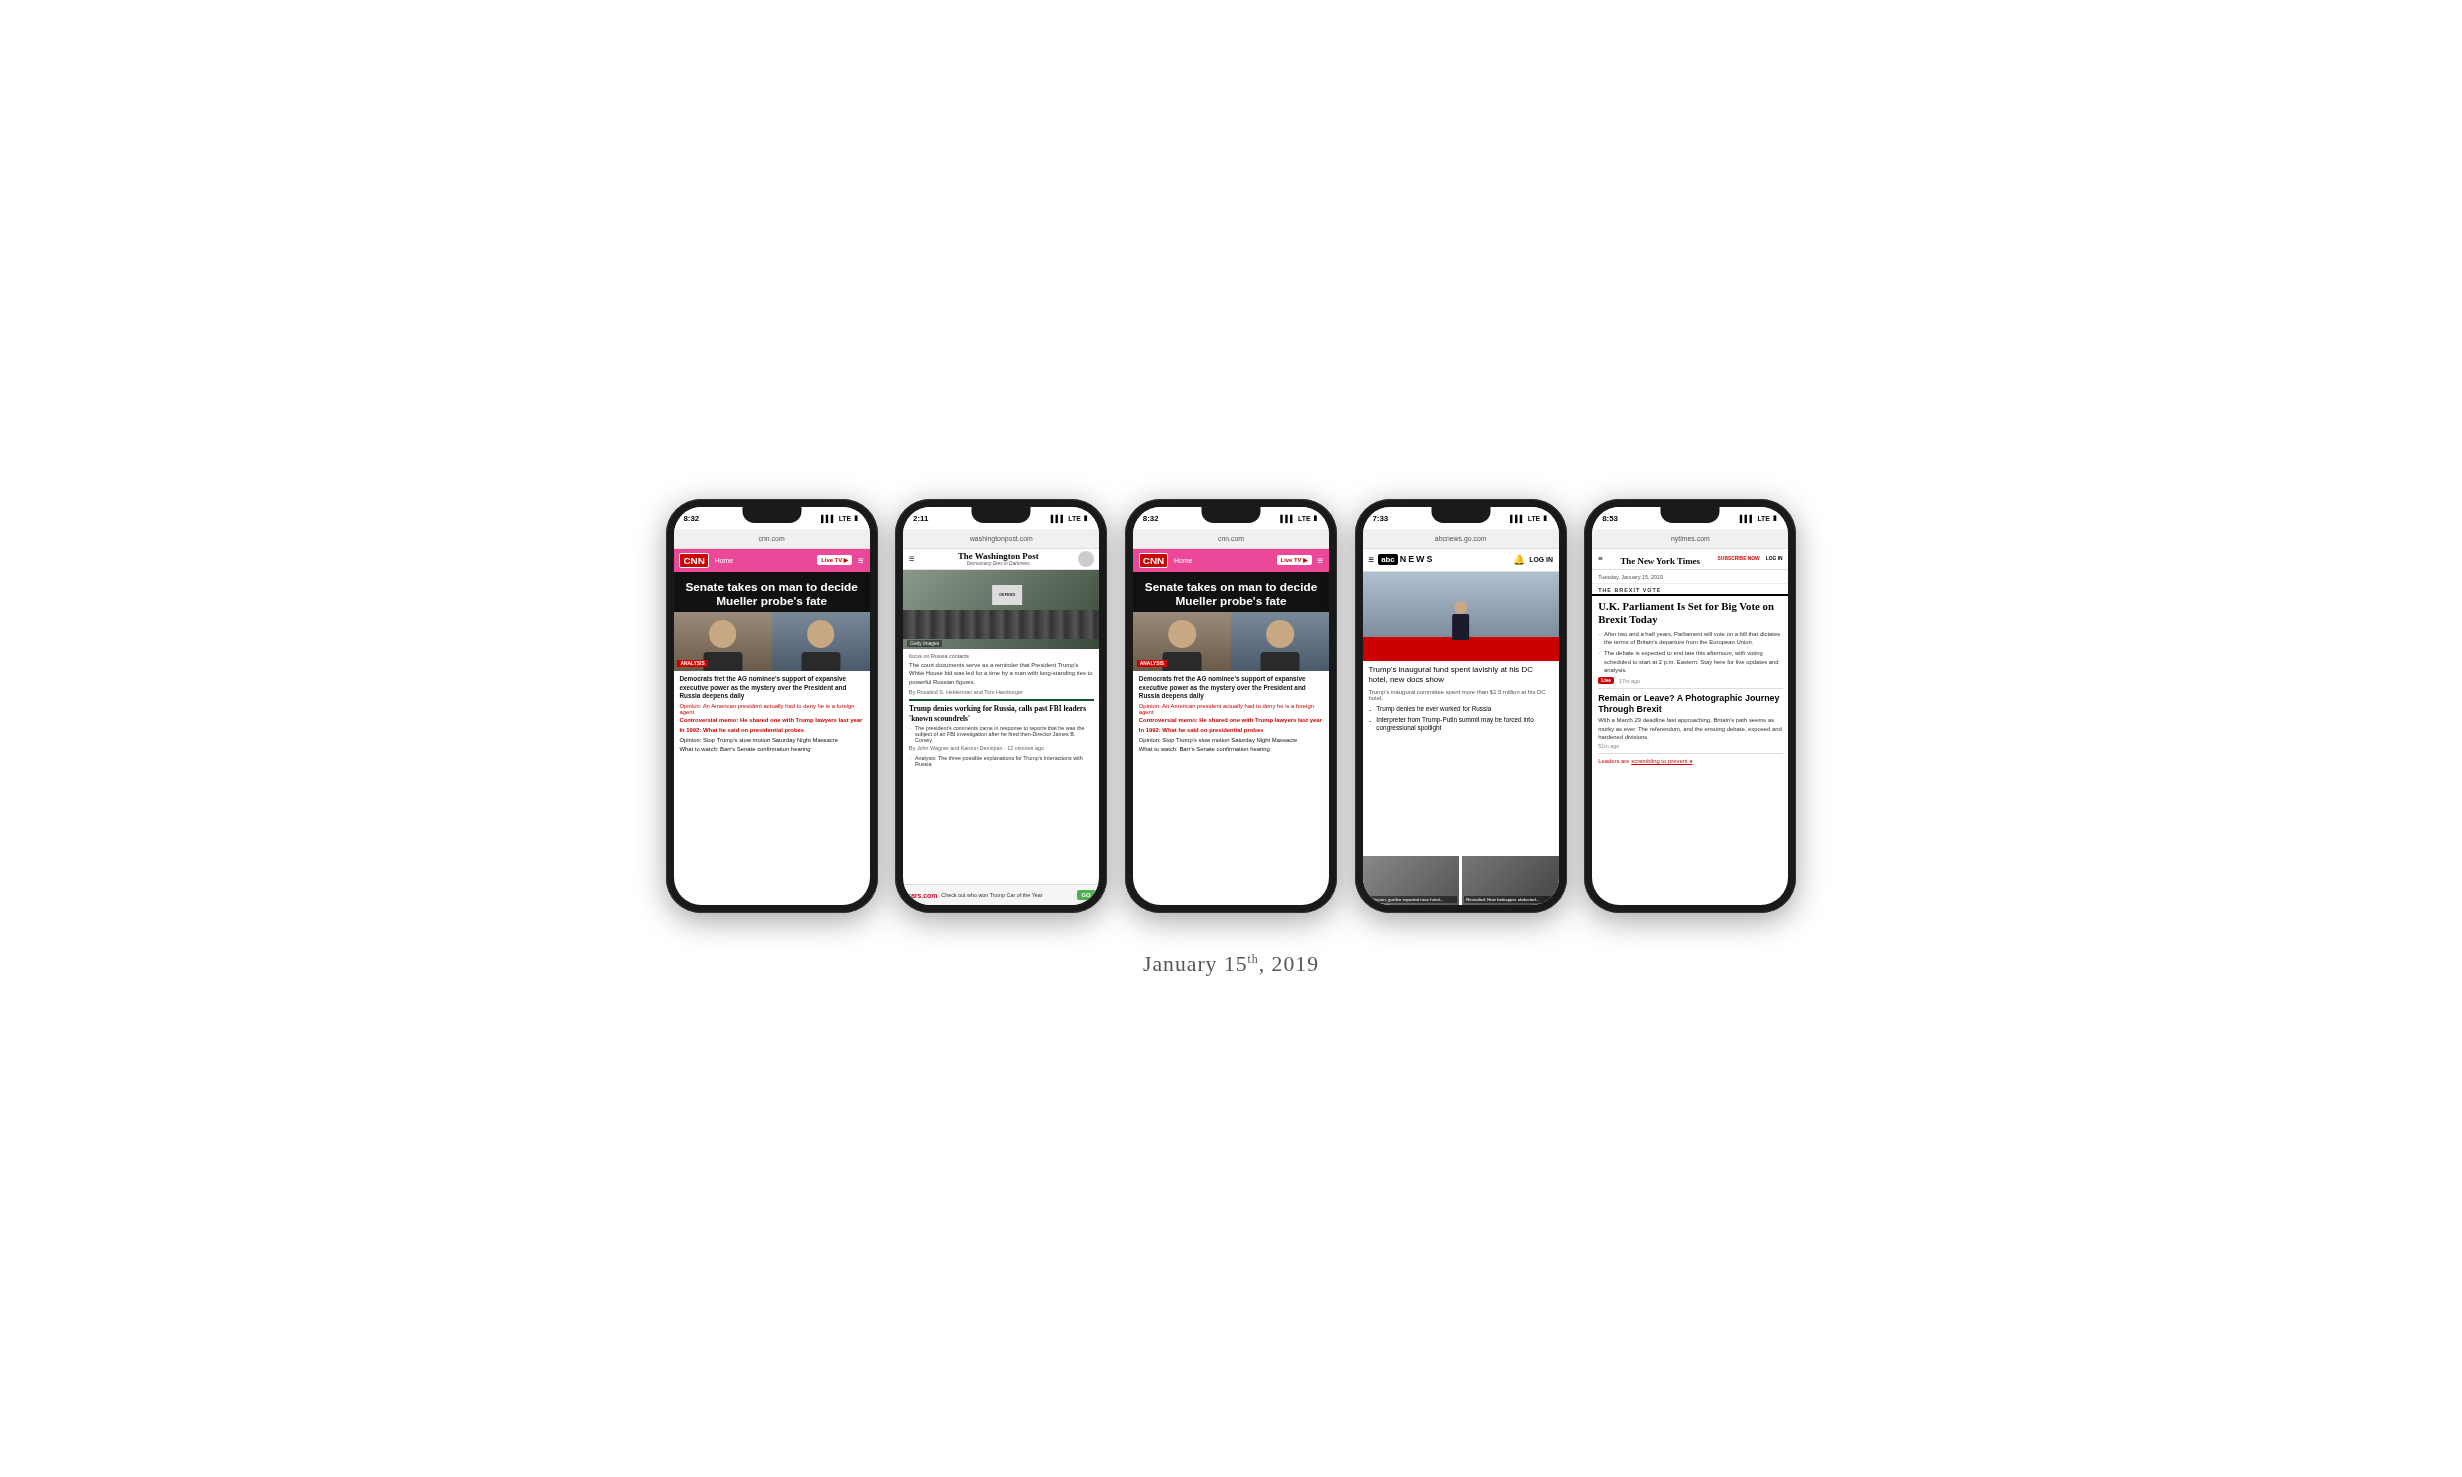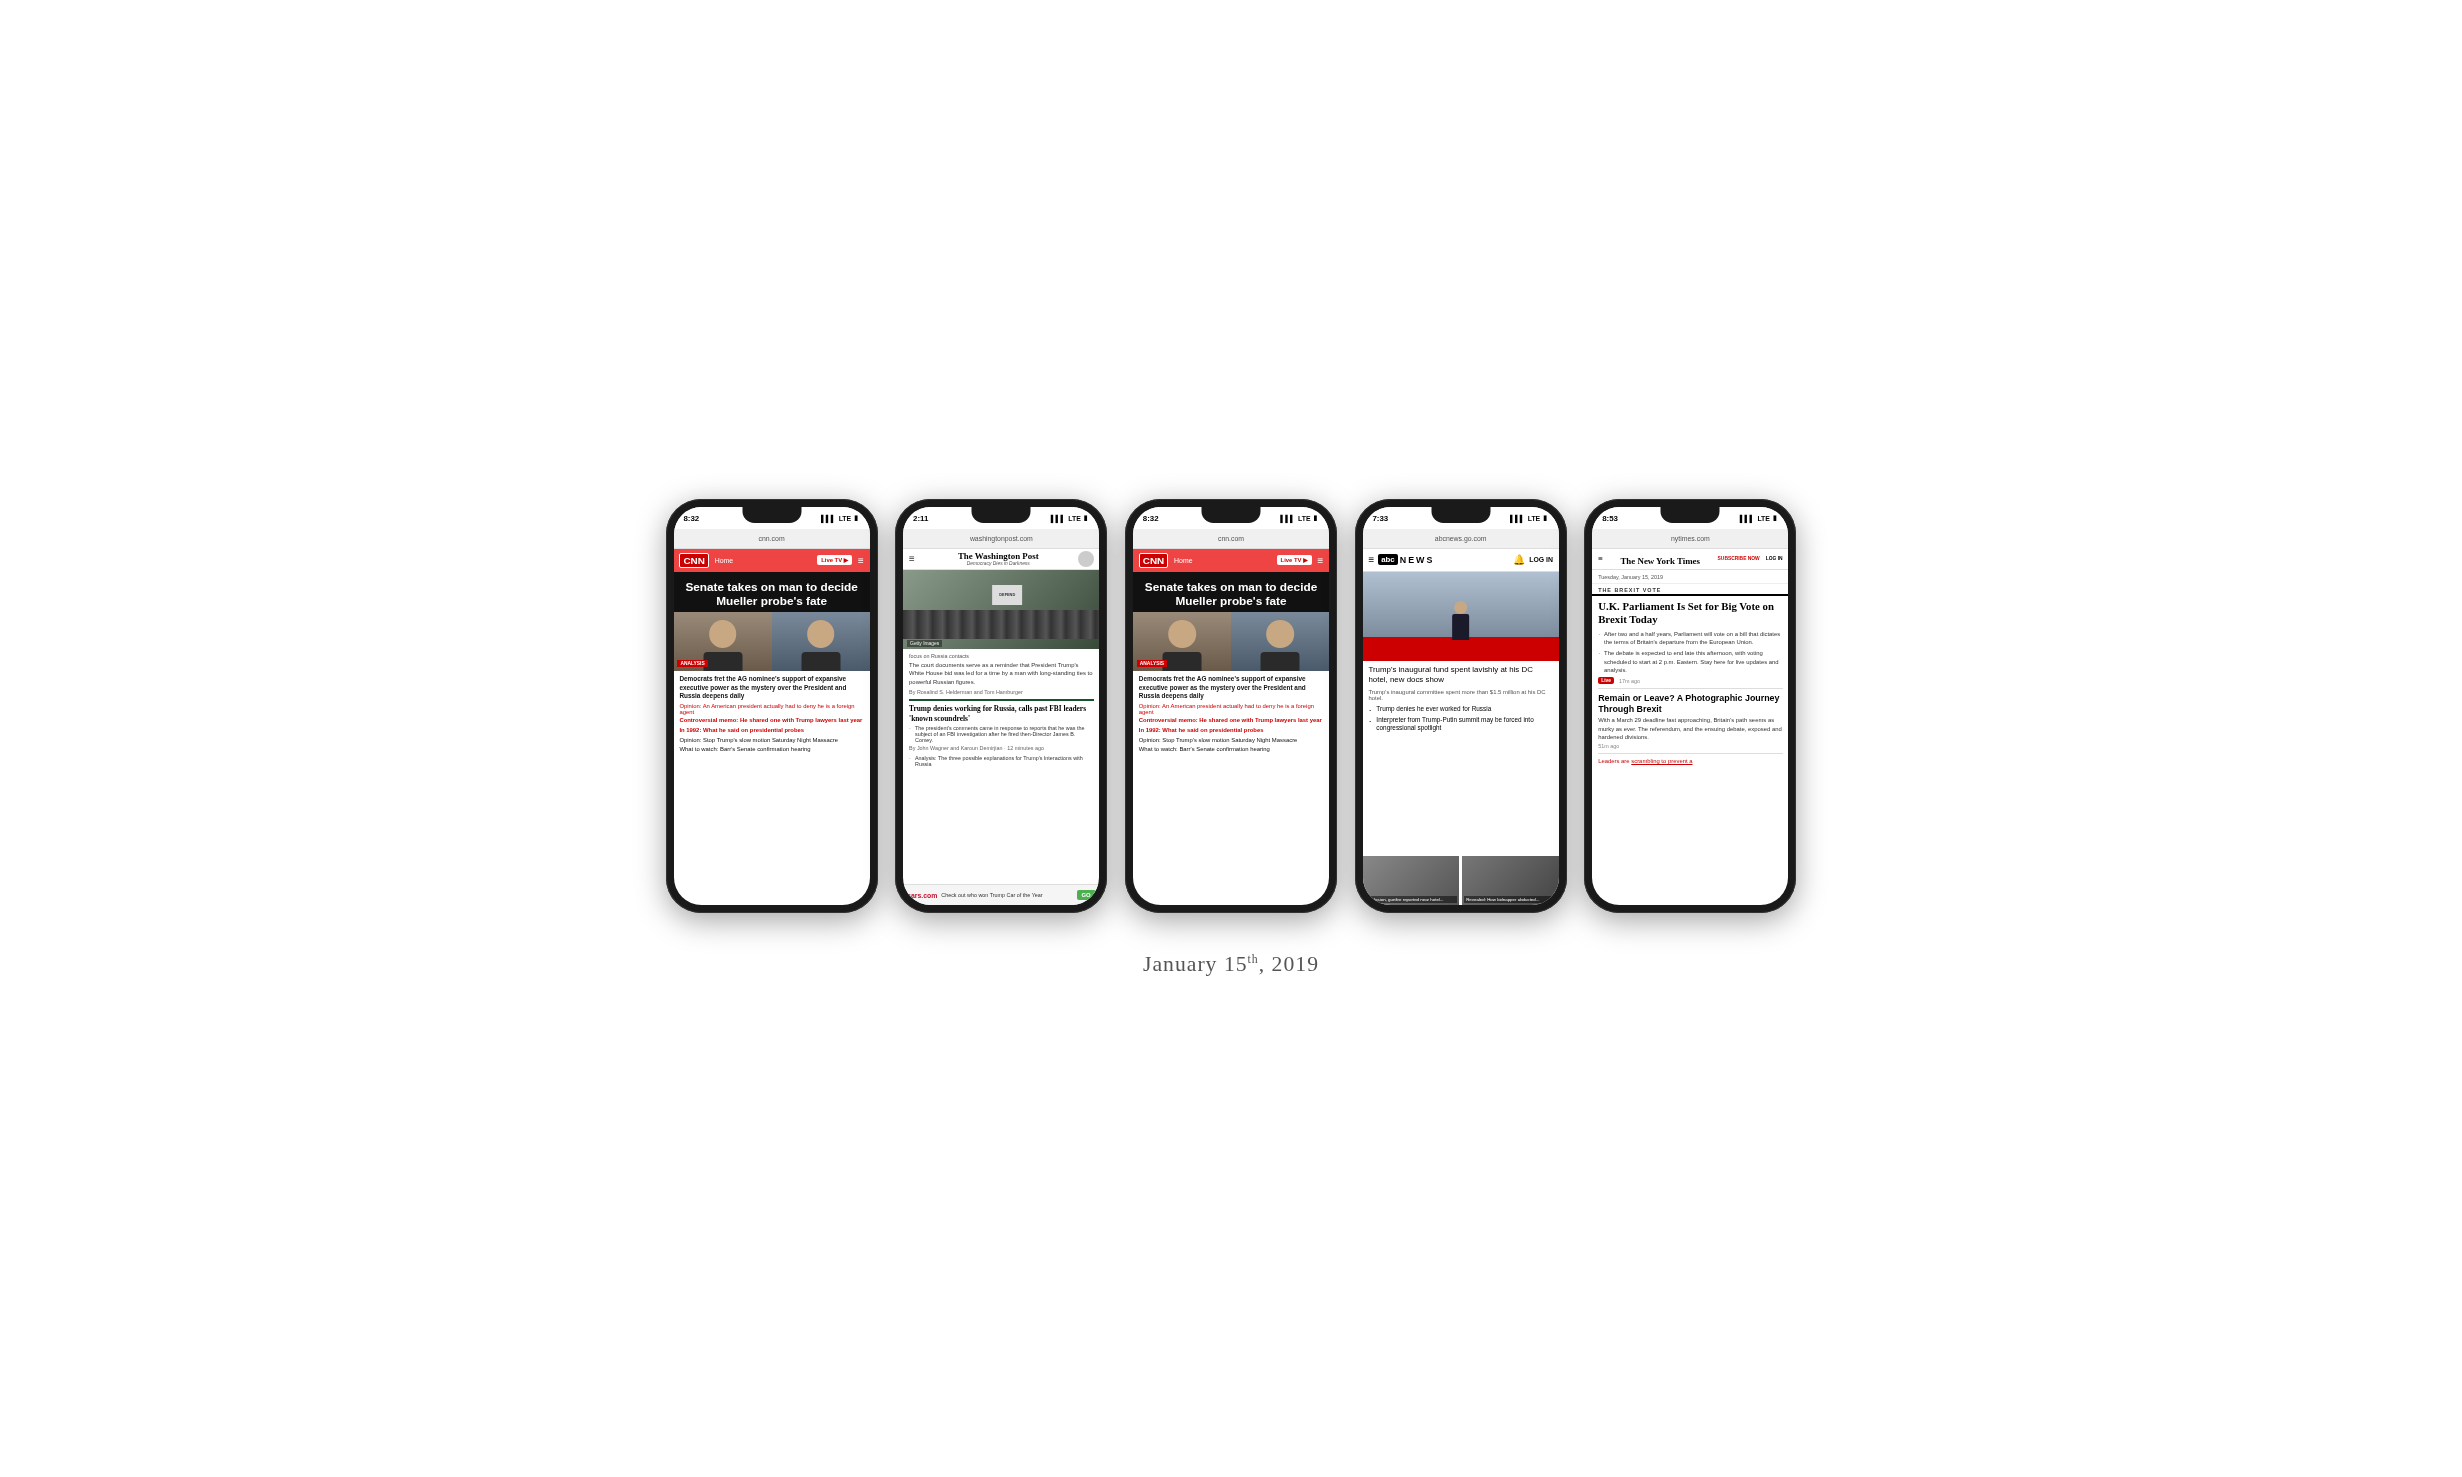--- a/index.html
+++ b/index.html
@@ -82,21 +82,21 @@
       font-size: 6.9px;
       color: #555;
       flex-shrink: 0;
       border-bottom: 1px solid #ddd;
     }
     .address-bar .url { font-size: 6.9px; }
 
     
     .cnn-nav {
       height: 23.6px;
-      background: #ef4444;
+      background: #ec4899;
       display: flex;
       align-items: center;
       padding: 0 5.9px;
       gap: 5.9px;
       flex-shrink: 0;
     }
     .cnn-logo {
       background: #cc0000;
       color: #fff;
       font-size: 9.9px;
@@ -660,21 +660,21 @@
           <span>▌▌▌</span>
           <span>LTE</span>
           <span>▮</span>
         </span>
       </div>
       <div class="address-bar">
         <span class="url">abcnews.go.com</span>
       </div>
       <div class="abc-nav">
         <span class="abc-menu-icon">≡</span>
-        <div style="flex:1; display:flex; align-items:center; gap:2px;">
+        <div style="flex:1; display:flex; gap:2px;">
           <span class="abc-badge" style="background:#000;color:#fff;font-size:7.9px;font-weight:900;padding:1px 3px;border-radius:2px;">abc</span>
           <span class="abc-news" style="font-size:8.9px;font-weight:900;letter-spacing:2px;">NEWS</span>
         </div>
         <span class="abc-bell">🔔</span>
         <span class="abc-log-in">LOG IN</span>
       </div>
       <div class="abc-hero-img">
         <div class="abc-podium-img">
           <div class="abc-red-carpet"></div>
           <div class="abc-figure">

